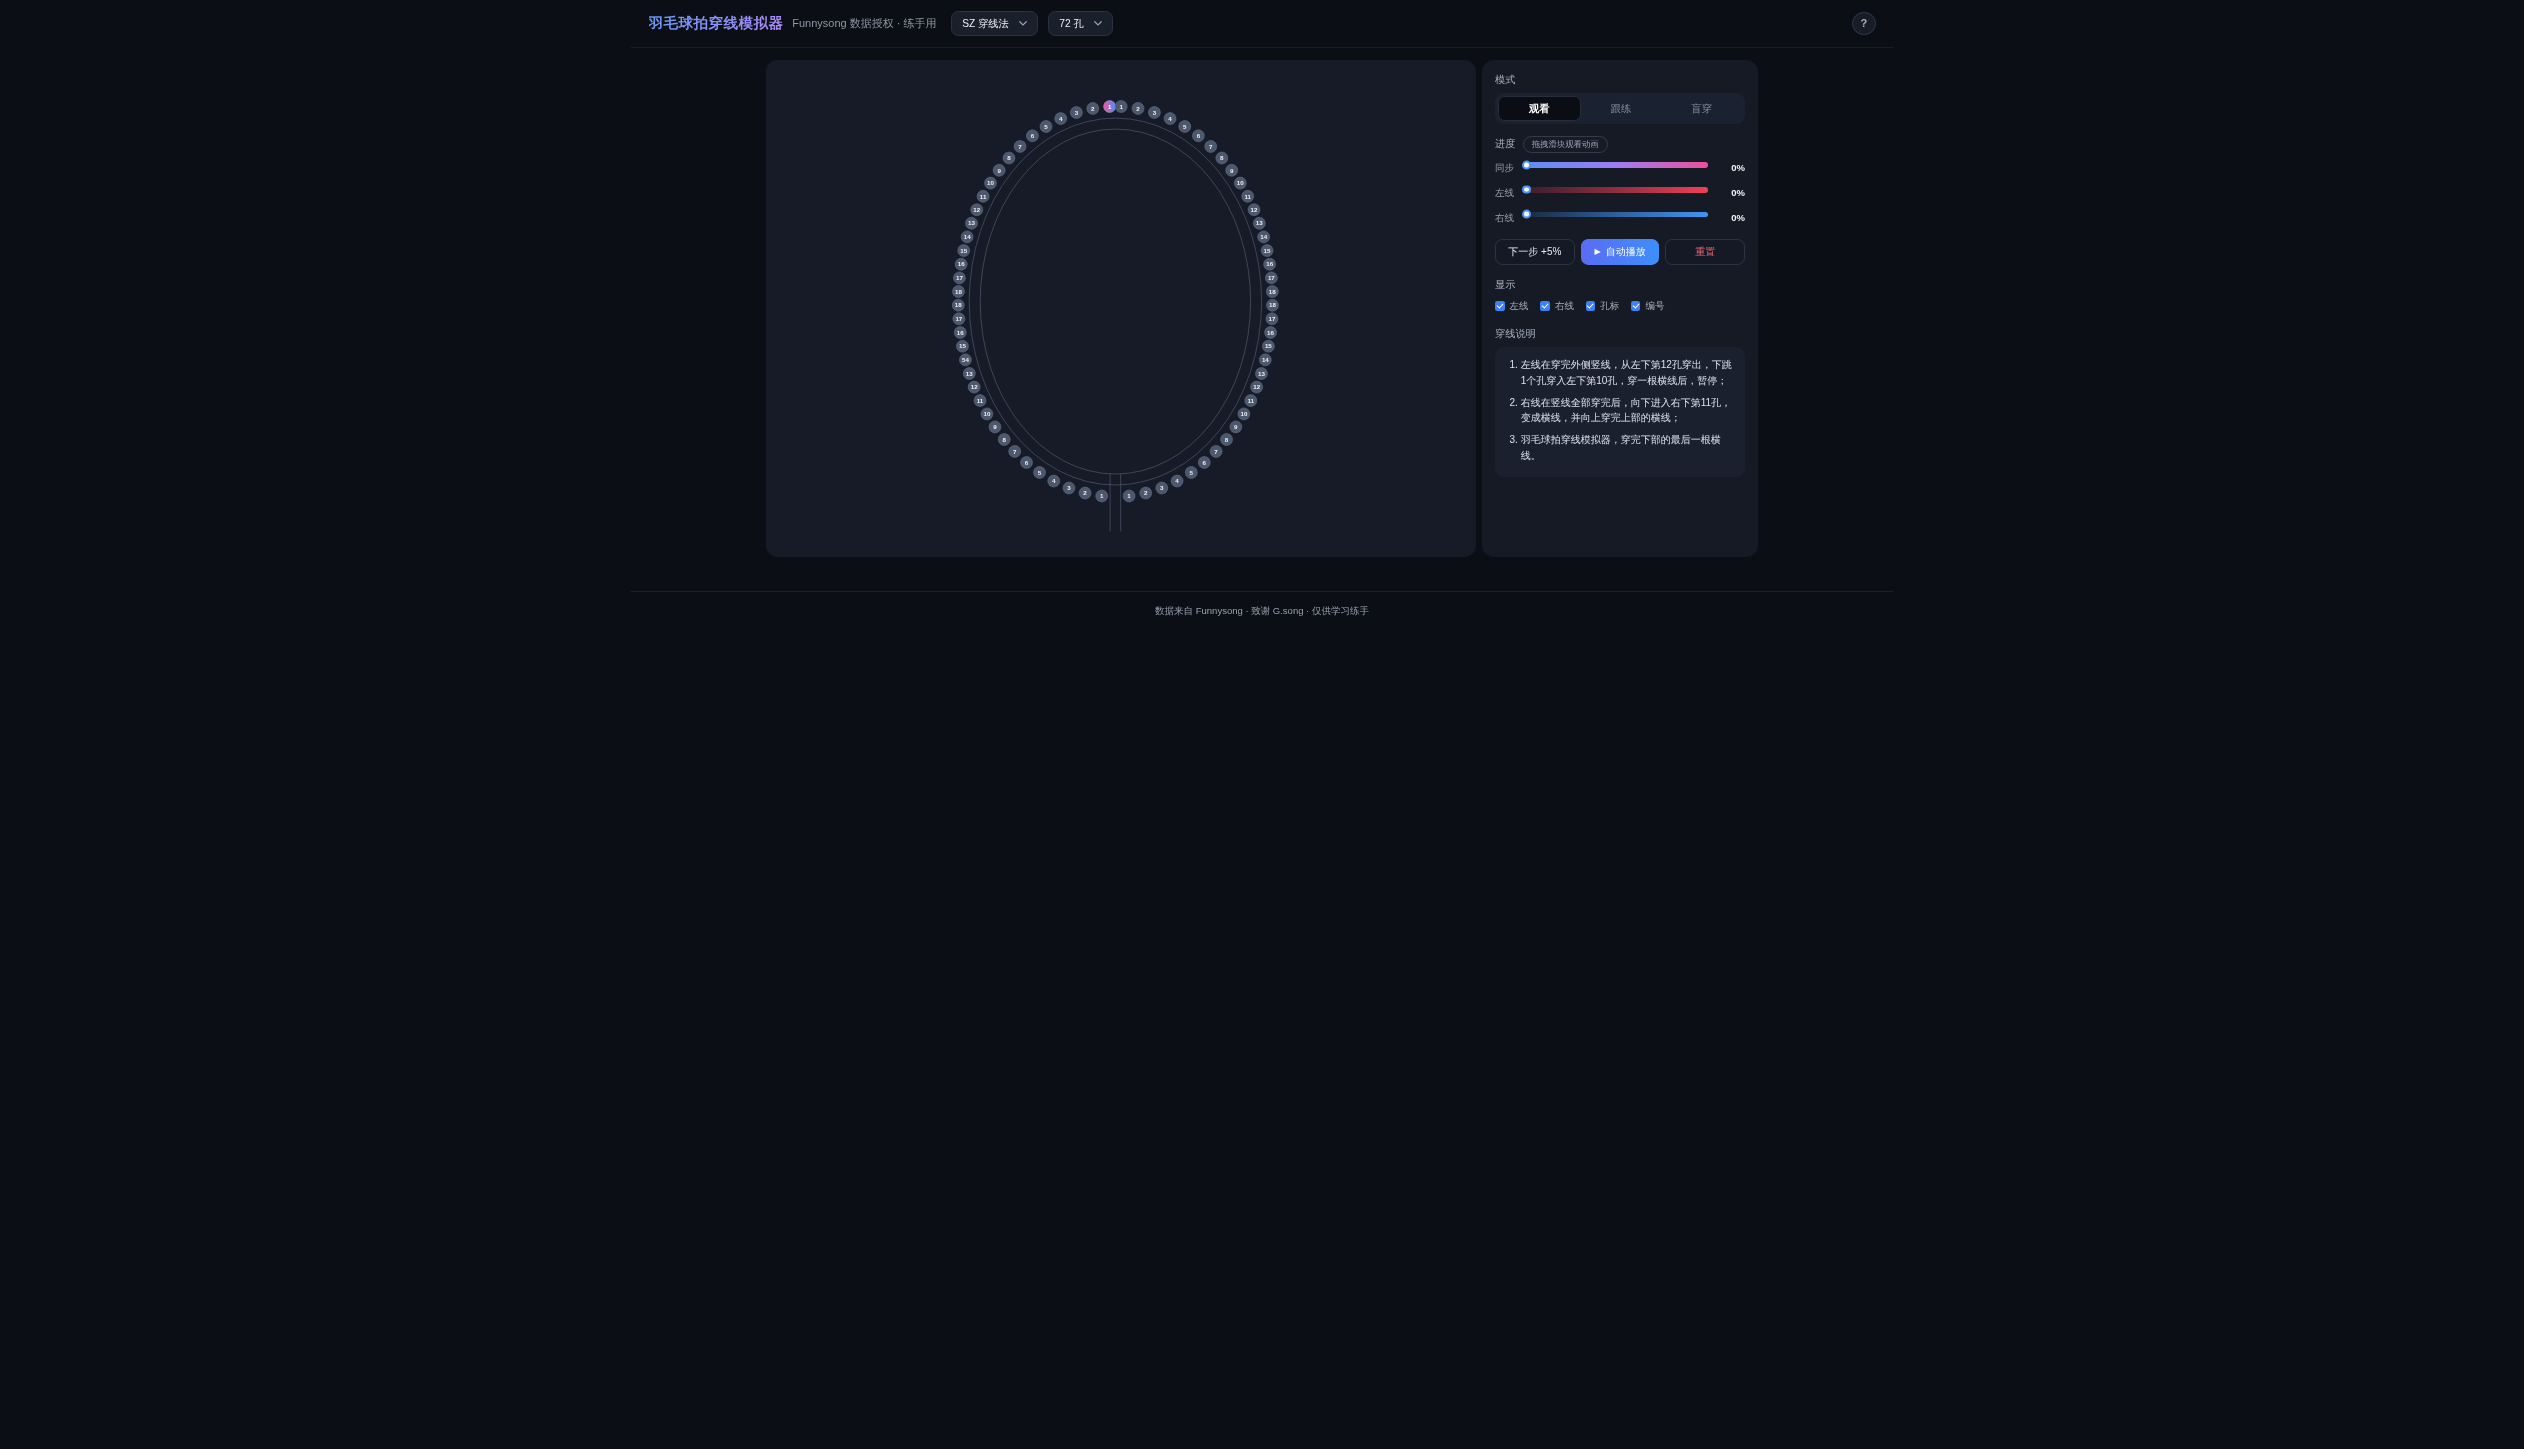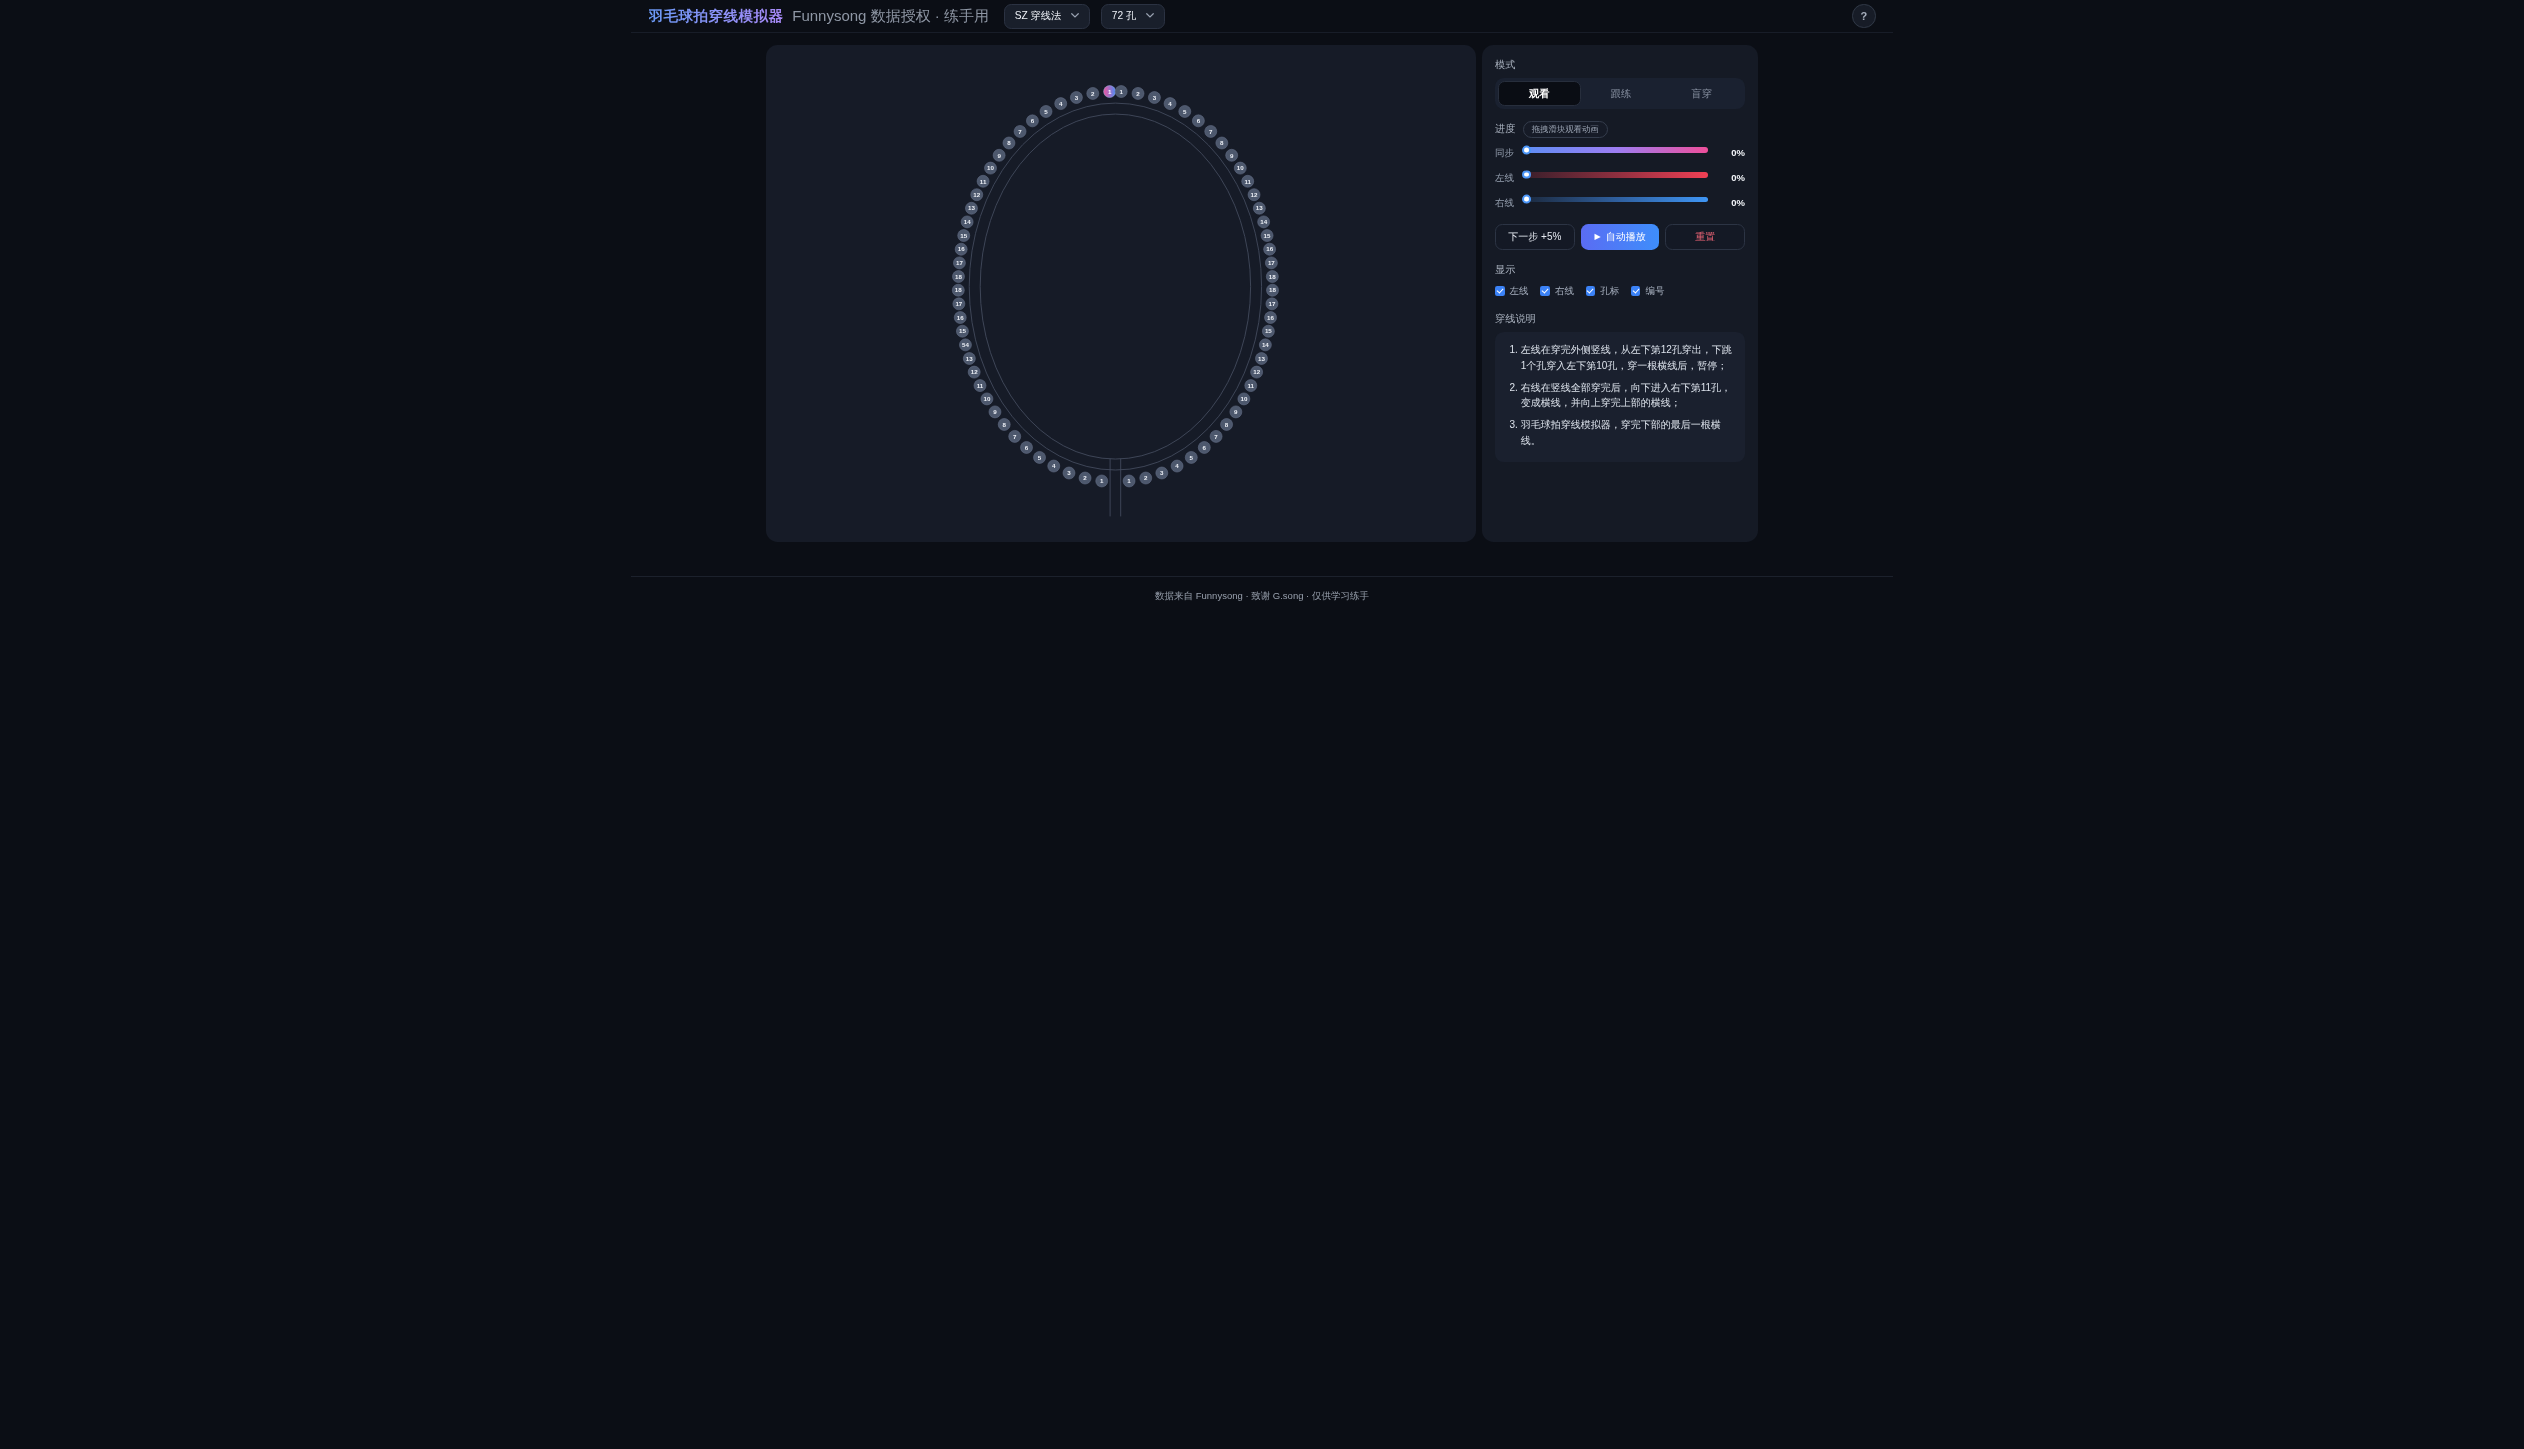--- a/index.html
+++ b/index.html
@@ -1,25 +1,25 @@
 <!DOCTYPE html>
 <html style="font-size:11.7px"><head>
 <meta charset="utf-8">
 <style>
   * { margin:0; padding:0; box-sizing:border-box; }
   html,body { background:#0b0e15; }
   body { font-family:"Liberation Sans","DejaVu Sans",sans-serif; color:#e8ecf3; }
   .page { width:1262px; height:725px; margin:0 auto; background:#0b0e15; overflow:hidden; position:relative; }
 
   
-  header { height:33px; display:flex; align-items:center; padding:0 17.5px; border-bottom:0.7px solid #181d28; }
+  header { height:48px; display:flex; align-items:center; padding:0 17.5px; border-bottom:0.7px solid #181d28; }
   .app-title { font-size:14.6px; font-weight:bold; letter-spacing:0.4px;
     background:linear-gradient(90deg,#6b9af7,#a98af8);
     -webkit-background-clip:text; background-clip:text; color:transparent; }
-  .app-subtitle { margin-left:8.8px; font-size:15px; color:#8e96a4; }
+  .app-subtitle { margin-left:8.8px; font-size:11px; color:#8e96a4; }
   .select-group { display:flex; gap:10.2px; margin-left:14.6px; }
   .select { height:25px; display:flex; align-items:center; gap:10px; padding:0 10.2px;
     background:#191f2b; border:0.7px solid #2b3242; border-radius:7.3px;
     font-size:10.2px; color:#eef1f7; cursor:pointer; }
   .select svg { display:block; }
   .help-btn { margin-left:auto; width:23.4px; height:23.4px; border-radius:50%;
     background:#171c27; border:0.7px solid #313947; color:#a7afbd;
     font-size:11px; font-weight:bold; display:flex; align-items:center; justify-content:center; cursor:pointer; }
 
   

